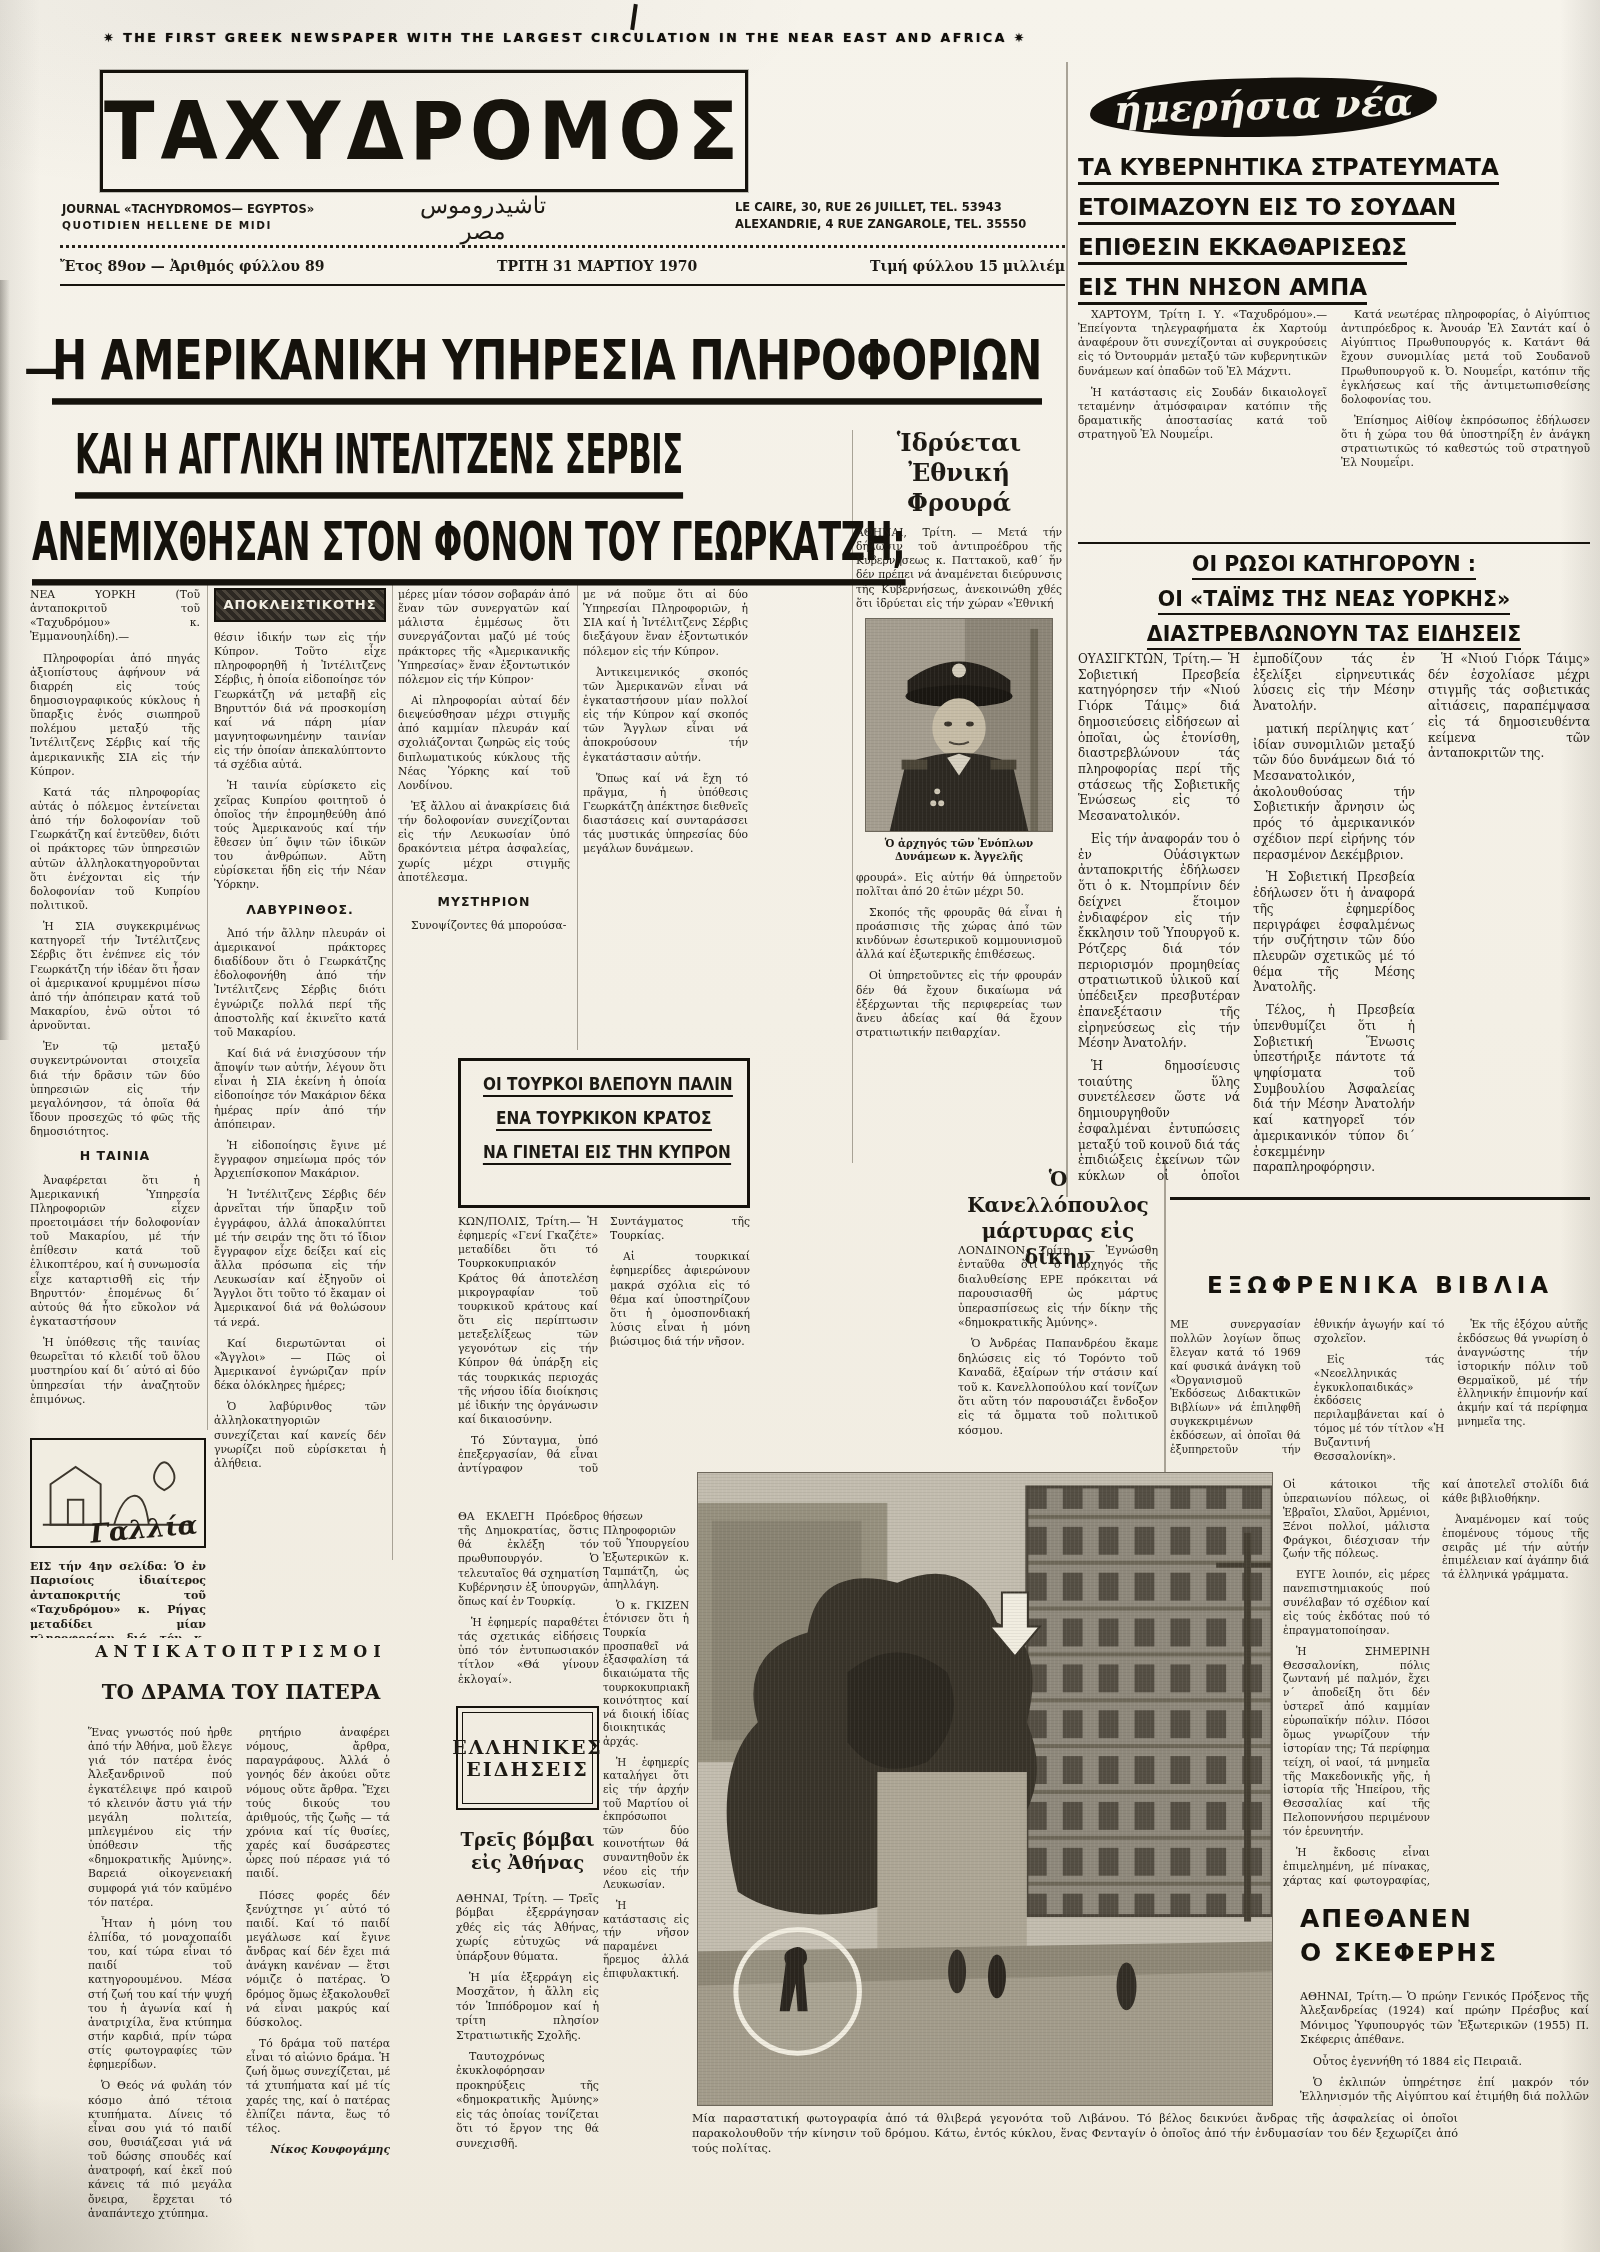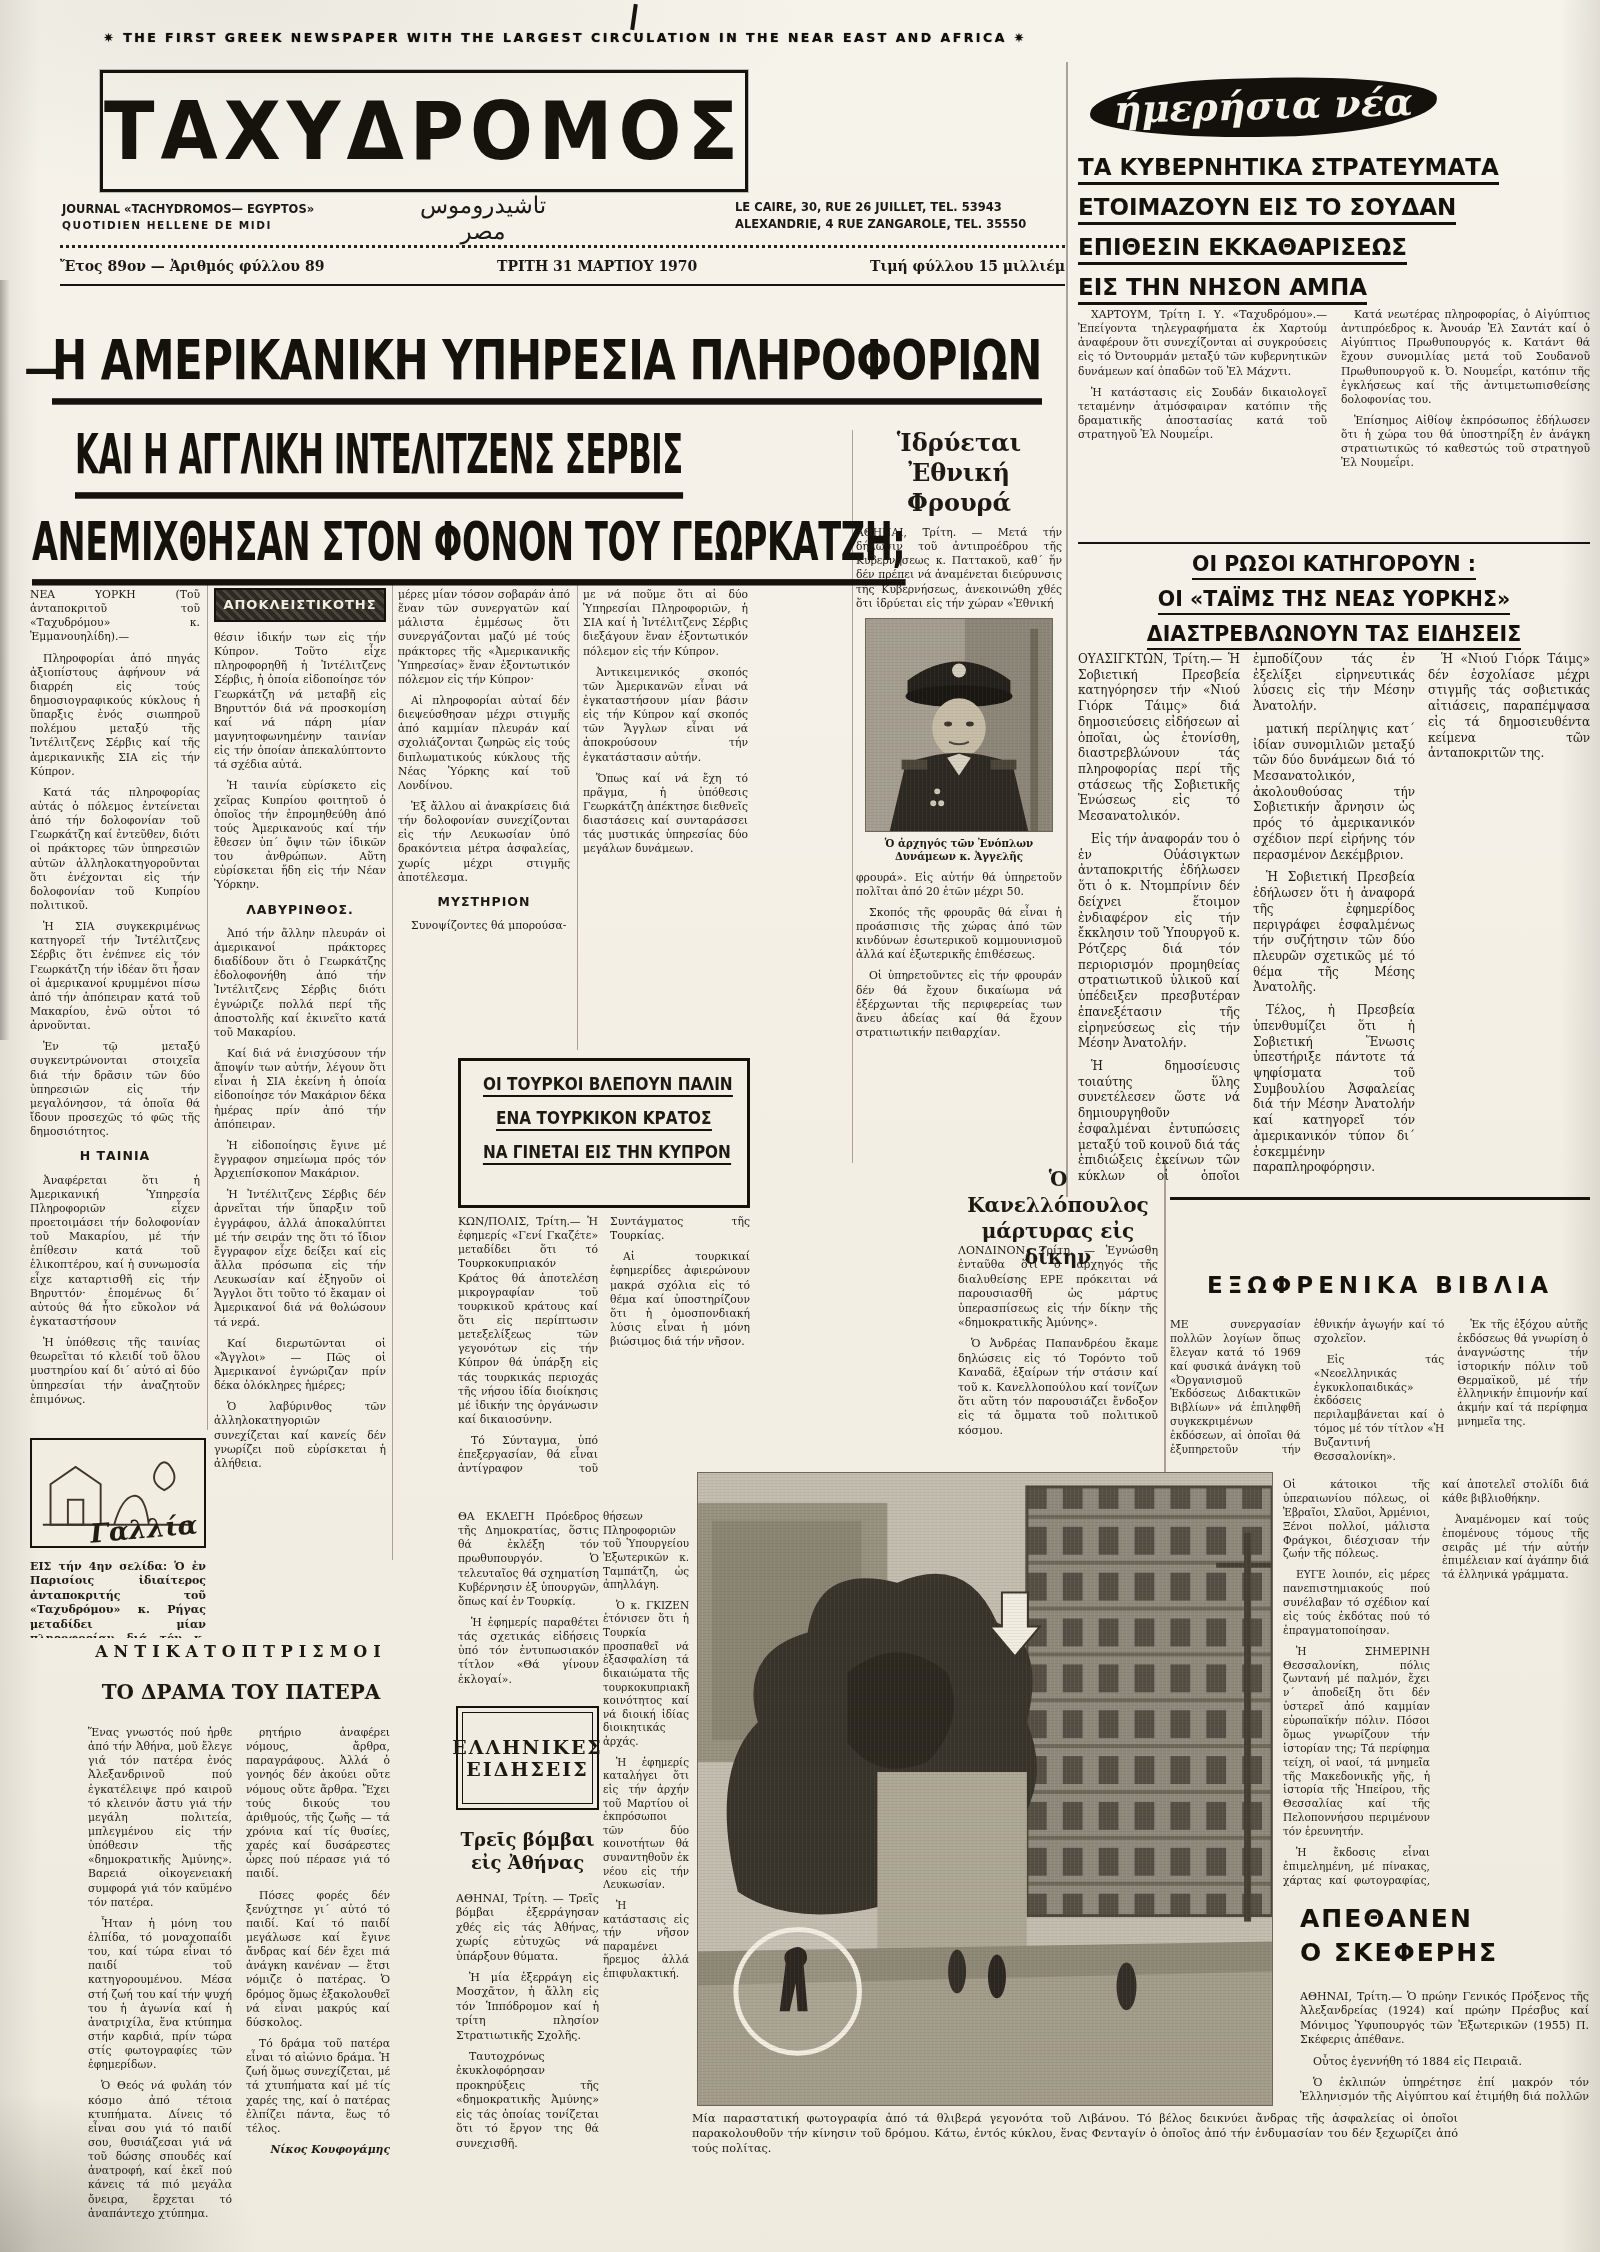--- a/index.html
+++ b/index.html
@@ -159,21 +159,21 @@
   <div class="col jst" style="left:398px;top:588px;width:172px;height:462px;font-size:10.8px;">
     <p class="nofirst">μέρες μίαν τόσον σοβαράν ἀπό ἕναν τῶν συνεργατῶν καί μάλιστα ἐμμέσως ὅτι συνεργάζονται μαζύ μέ τούς πράκτορες τῆς «Ἀμερικανικῆς Ὑπηρεσίας» ἕναν ἐξοντωτικόν πόλεμον εἰς τήν Κύπρον·</p>
     <p>Αἱ πληροφορίαι αὐταί δέν διεψεύσθησαν μέχρι στιγμῆς ἀπό καμμίαν πλευράν καί σχολιάζονται ζωηρῶς εἰς τούς διπλωματικούς κύκλους τῆς Νέας Ὑόρκης καί τοῦ Λονδίνου.</p>
     <p>Ἐξ ἄλλου αἱ ἀνακρίσεις διά τήν δολοφονίαν συνεχίζονται εἰς τήν Λευκωσίαν ὑπό δρακόντεια μέτρα ἀσφαλείας, χωρίς μέχρι στιγμῆς ἀποτέλεσμα.</p>
     <div class="subhead">ΜΥΣΤΗΡΙΟΝ</div>
     <p>Συνοψίζοντες θά μπορούσα-</p>
   </div>
 
   <div class="col jst" style="left:583px;top:588px;width:165px;height:462px;font-size:10.8px;">
     <p class="nofirst">με νά ποῦμε ὅτι αἱ δύο Ὑπηρεσίαι Πληροφοριῶν, ἡ ΣΙΑ καί ἡ Ἰντέλιτζενς Σέρβις διεξάγουν ἕναν ἐξοντωτικόν πόλεμον εἰς τήν Κύπρον.</p>
-    <p>Ἀντικειμενικός σκοπός τῶν Ἀμερικανῶν εἶναι νά ἐγκαταστήσουν μίαν βάσιν εἰς τήν Κύπρον καί σκοπός τῶν Ἄγγλων εἶναι νά ἀποκρούσουν τήν ἐγκατάστασιν αὐτήν.</p>
+    <p>Ἀντικειμενικός σκοπός τῶν Ἀμερικανῶν εἶναι νά ἐγκαταστήσουν μίαν πολλοί εἰς τήν Κύπρον καί σκοπός τῶν Ἄγγλων εἶναι νά ἀποκρούσουν τήν ἐγκατάστασιν αὐτήν.</p>
     <p>Ὅπως καί νά ἔχη τό πρᾶγμα, ἡ ὑπόθεσις Γεωρκάτζη ἀπέκτησε διεθνεῖς διαστάσεις καί συνταράσσει τάς μυστικάς ὑπηρεσίας δύο μεγάλων δυνάμεων.</p>
   </div>
 
   <div class="col" style="left:856px;top:428px;width:206px;height:735px;font-size:10.8px;">
     <div class="prelines ctr b" style="font-size:24px;line-height:1.25;margin-bottom:8px;">Ἱδρύεται
 Ἐθνική
 Φρουρά</div>
     <p class="nofirst jst">ΑΘΗΝΑΙ, Τρίτη. — Μετά τήν δήλωσιν τοῦ ἀντιπροέδρου τῆς Κυβερνήσεως κ. Παττακοῦ, καθ΄ ἥν δέν πρέπει νά ἀναμένεται διεύρυνσις τῆς Κυβερνήσεως, ἀνεκοινώθη χθές ὅτι ἱδρύεται εἰς τήν χώραν «Ἐθνική</p>
     <div class="photo grain" style="width:188px;height:214px;margin:4px auto 5px;">
       <svg width="100%" height="100%" viewBox="0 0 188 214" preserveAspectRatio="none">

